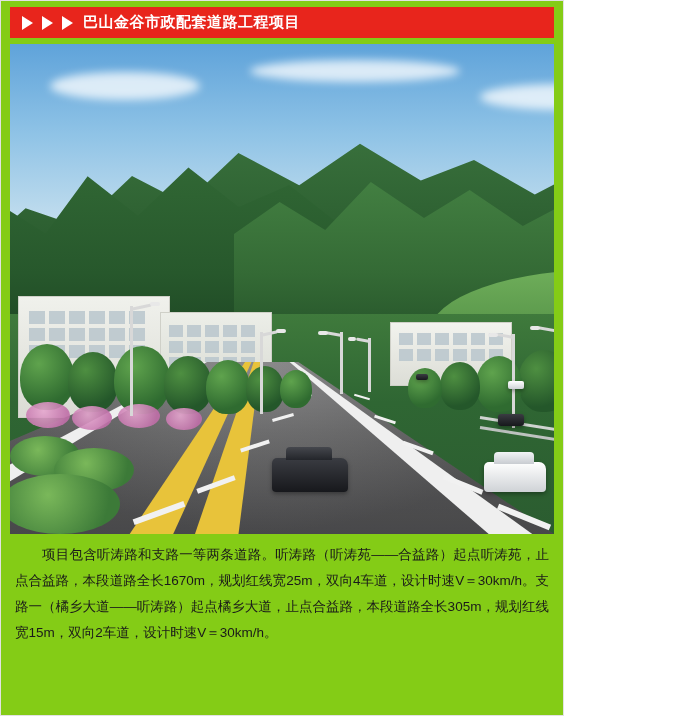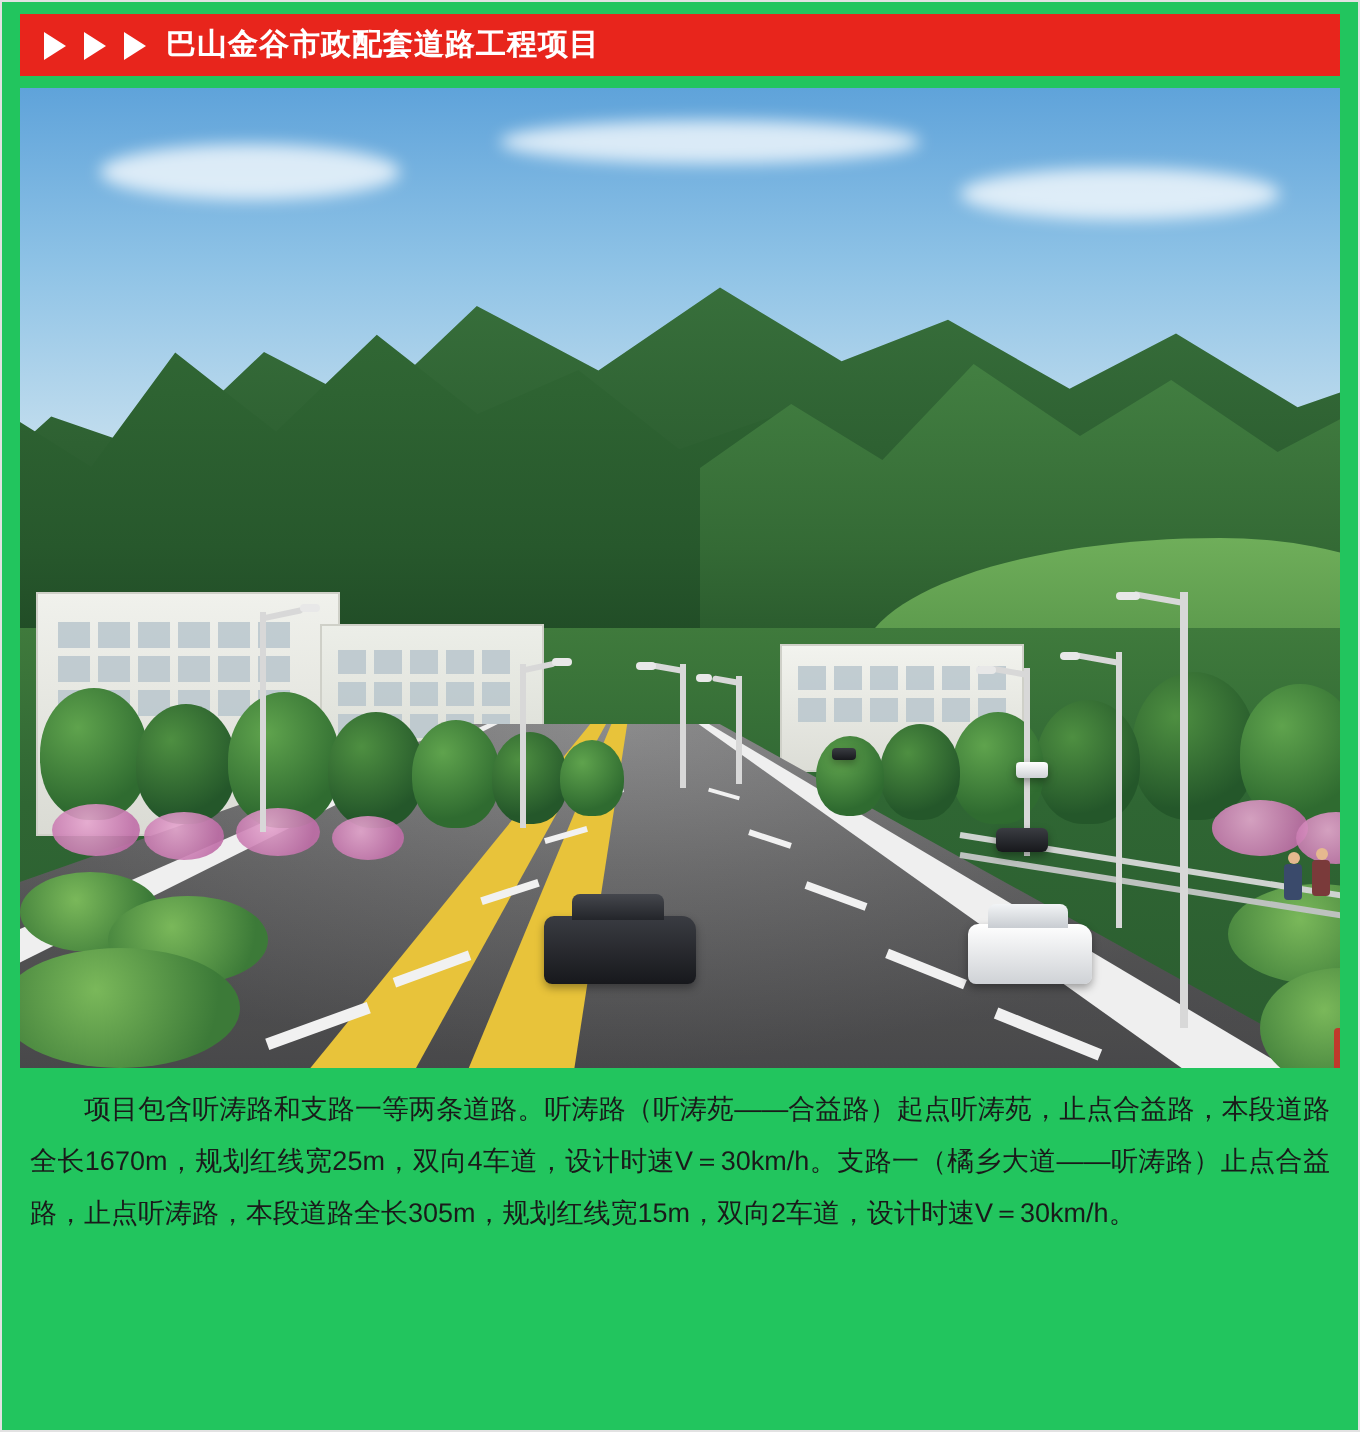--- a/index.html
+++ b/index.html
@@ -8,23 +8,23 @@
   }
   body {
     width: 682px;
     height: 716px;
     background: #ffffff;
     font-family: "Liberation Sans", sans-serif;
     overflow: hidden;
   }
   .page {
     position: relative;
-    width: 680px;
+    width: 564px;
     height: 716px;
-    background: #22c55e;
+    background: #84cc16;
     box-sizing: border-box;
     border: 1px solid #e2e2e2;
   }
 
   
   .header {
     position: relative;
     margin: 6px 9px 0 9px;
     height: 31px;
     background: #e8251c;
@@ -433,16 +433,16 @@
       <div class="person-body" style="left:632px; top:388px; width:9px; height:18px; background:#3a4a6b;"></div>
       <div class="person-head" style="left:648px; top:380px; width:6px; height:6px;"></div>
       <div class="person-body" style="left:646px; top:386px; width:9px; height:18px; background:#7a3a3a;"></div>
       <div class="person-head" style="left:660px; top:462px; width:8px; height:8px;"></div>
       <div class="person-body" style="left:657px; top:470px; width:12px; height:24px; background:#c0392b;"></div>
 
     </div>
   </div>
 
   <div class="body-text">
-    <p>项目包含听涛路和支路一等两条道路。听涛路（听涛苑——合益路）起点听涛苑，止点合益路，本段道路全长1670m，规划红线宽25m，双向4车道，设计时速V＝30km/h。支路一（橘乡大道——听涛路）止点合益路，止点听涛路，本段道路全长305m，规划红线宽15m，双向2车道，设计时速V＝30km/h。</p>
+    <p>项目包含听涛路和支路一等两条道路。听涛路（听涛苑——合益路）起点听涛苑，止点合益路，本段道路全长1670m，规划红线宽25m，双向4车道，设计时速V＝30km/h。支路一（橘乡大道——听涛路）起点橘乡大道，止点合益路，本段道路全长305m，规划红线宽15m，双向2车道，设计时速V＝30km/h。</p>
   </div>
 
 </div>
 
 </body></html>

